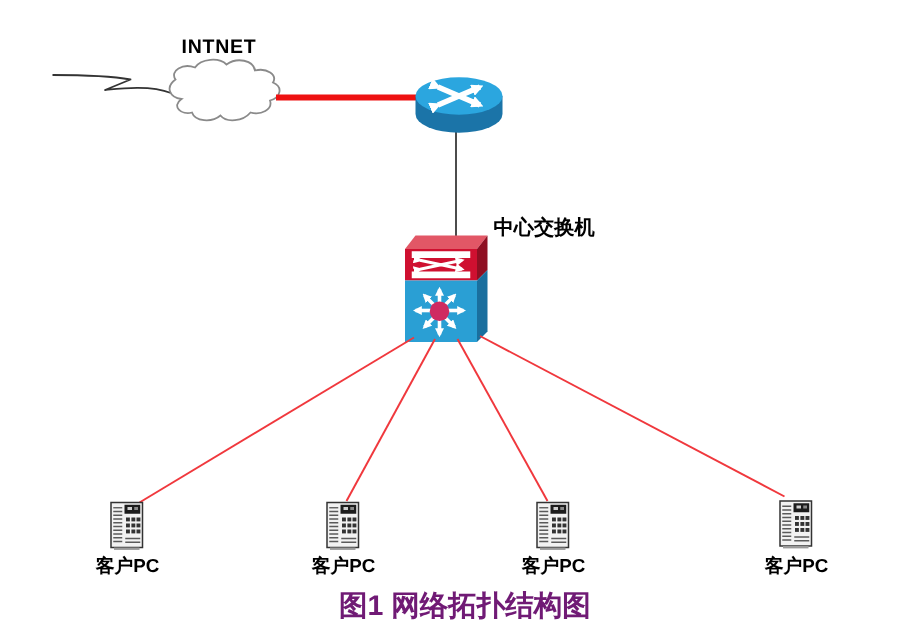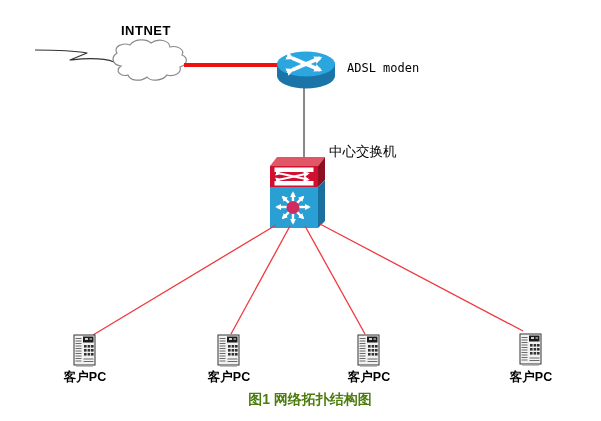--- a/index.html
+++ b/index.html
@@ -7,29 +7,29 @@
     position:relative;
     width:561px;height:421px;
     background:#ffffff;
     overflow:hidden;
     font-family:"Liberation Sans", sans-serif;
   }
   .stage{position:absolute;left:0;top:0;}
   .lbl{position:absolute;white-space:nowrap;color:#000;}
   .lbl-intnet{left:121px;top:23px;font-size:13px;font-weight:bold;letter-spacing:.5px;}
   .lbl-modem{left:347px;top:61px;font-size:12px;font-family:"DejaVu Sans Mono", monospace;}
-  .lbl-switch{left:329px;top:143px;font-size:13.5px;font-weight:normal;text-align:center;}
+  .lbl-switch{left:329px;top:143px;font-size:13.5px;font-weight:bold;text-align:center;}
   .lbl-pc{top:369px;font-size:12.5px;font-weight:700;transform:translateX(-50%);}
   .lbl-pc1{left:85px;}
   .lbl-pc2{left:229px;}
   .lbl-pc3{left:369px;}
   .lbl-pc4{left:531px;}
   .caption{
     position:absolute;left:310px;top:391px;transform:translateX(-50%);
-    font-size:14px;font-weight:bold;color:#4d7c0f;white-space:nowrap;
+    font-size:19px;font-weight:bold;color:#701a75;white-space:nowrap;
   }
 </style>
 </head>
 <body>
 
 <div class="canvas">
 
   <svg class="stage" width="601" height="421" viewBox="0 0 601 421">
     <defs>
       <marker id="ahW" markerUnits="userSpaceOnUse" markerWidth="8" markerHeight="8" refX="5.5" refY="4" orient="auto">
@@ -129,20 +129,19 @@
       <line x1="320" y1="224" x2="523" y2="331"></line>
     </g>
 
     <use href="#pc-icon-def" x="74" y="335"></use>
     <use href="#pc-icon-def" x="218" y="335"></use>
     <use href="#pc-icon-def" x="358" y="335"></use>
     <use href="#pc-icon-def" x="520" y="334"></use>
   </svg>
 
   <div class="lbl lbl-intnet">INTNET</div>
-  <div class="lbl lbl-modem">ADSL moden</div>
   <div class="lbl lbl-switch">中心交换机</div>
   <div class="lbl lbl-pc lbl-pc1">客户PC</div>
   <div class="lbl lbl-pc lbl-pc2">客户PC</div>
   <div class="lbl lbl-pc lbl-pc3">客户PC</div>
   <div class="lbl lbl-pc lbl-pc4">客户PC</div>
   <div class="caption">图1 网络拓扑结构图</div>
 </div>
 
 </body></html>

